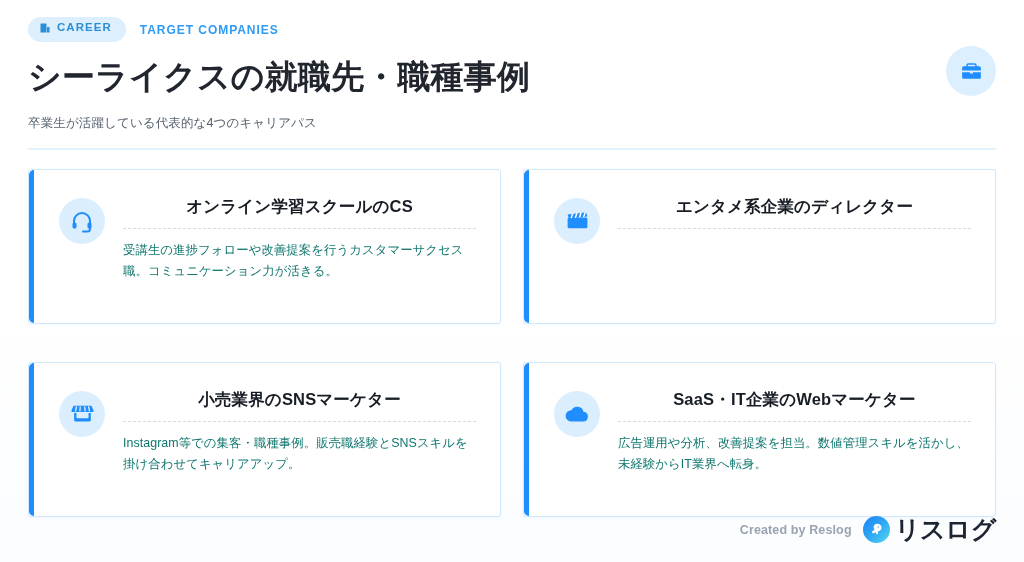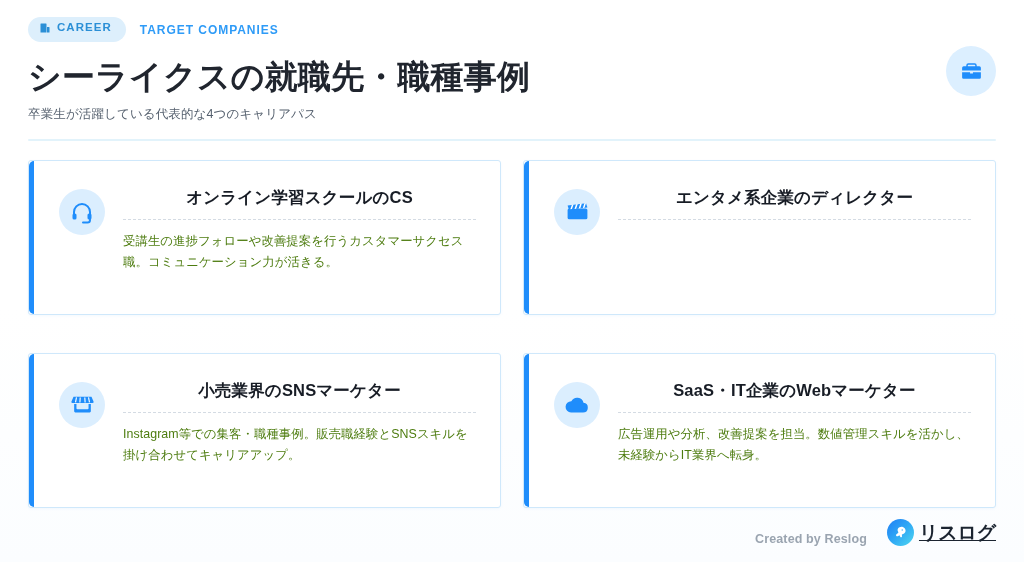--- a/index.html
+++ b/index.html
@@ -41,21 +41,21 @@
     color:#2e9bf7; line-height:1;
   }
 
   .title {
     margin-top:16px;
     font-size:33px; font-weight:bold; letter-spacing:0.005em;
     color:#20252e; line-height:1.18; white-space:nowrap;
   }
 
   .subtitle {
-    margin-top:9px;
+    margin-top:18px;
     font-size:12.5px; color:#55606e; letter-spacing:0.01em;
   }
 
   .header-badge-icon {
     position:absolute; right:0px; top:46px;
     width:50px; height:50px; border-radius:50%;
     background:#dcefff;
     display:flex; align-items:center; justify-content:center;
   }
 
@@ -105,42 +105,41 @@
   }
 
   .dashed {
     margin-top:11px;
     border-top:1.5px dashed #d4dbe3;
     height:0;
   }
 
   .card-desc {
     margin-top:11px;
-    font-size:12.4px; line-height:1.72; color:#4d7c0f;
+    font-size:12.4px; line-height:1.72; color:#0f766e;
     letter-spacing:0.005em;
   }
 
   
   .footer {
     position:absolute; right:28px; bottom:16px;
-    display:flex; align-items:flex-end; gap:20px;
+    display:flex; align-items:center; gap:11px;
   }
   .footer-text {
     font-size:12.5px; font-weight:bold; color:#9aa4b0; letter-spacing:0.01em;
   }
   .logo-wrap { display:flex; align-items:center; gap:5px; }
   .logo-mark {
     width:27px; height:27px; border-radius:50%;
     background:linear-gradient(135deg,#1f7ef5 0%,#2fa8f5 50%,#4fd8ef 100%);
     display:flex; align-items:center; justify-content:center;
   }
   .logo-text {
-    font-size:19px; font-weight:bold; color:#1b2430;
+    font-size:25px; font-weight:bold; color:#1b2430;
     letter-spacing:-0.01em;
-    text-decoration:underline;
   }
 </style>
 </head>
 <body>
 
 <div class="page">
 
   <div class="header">
 
     <div class="eyebrow-row">

